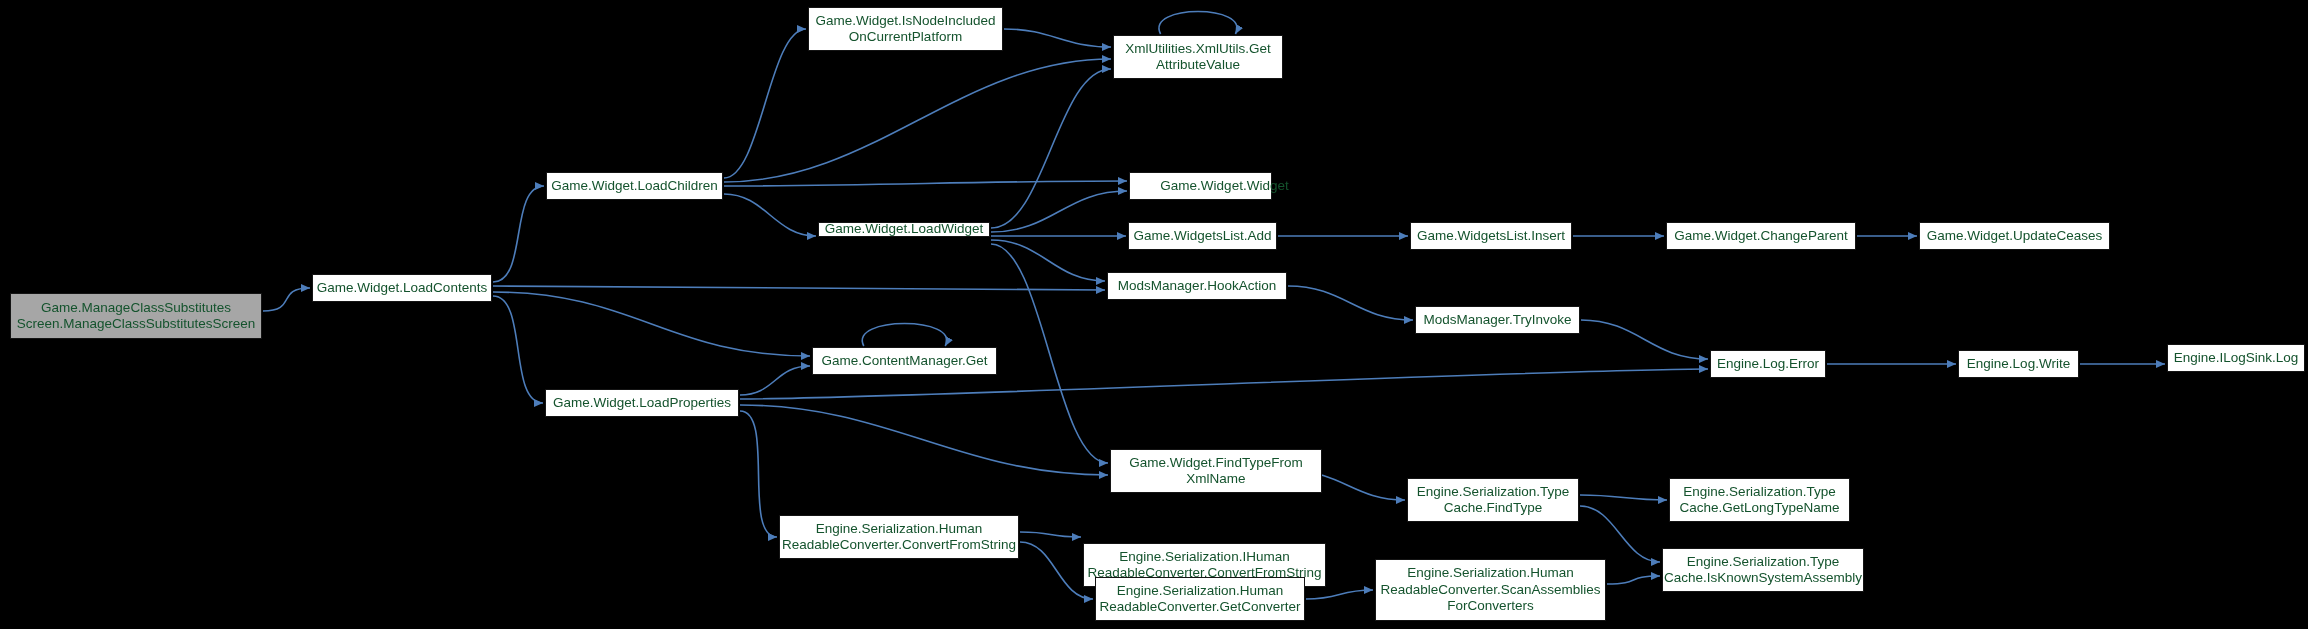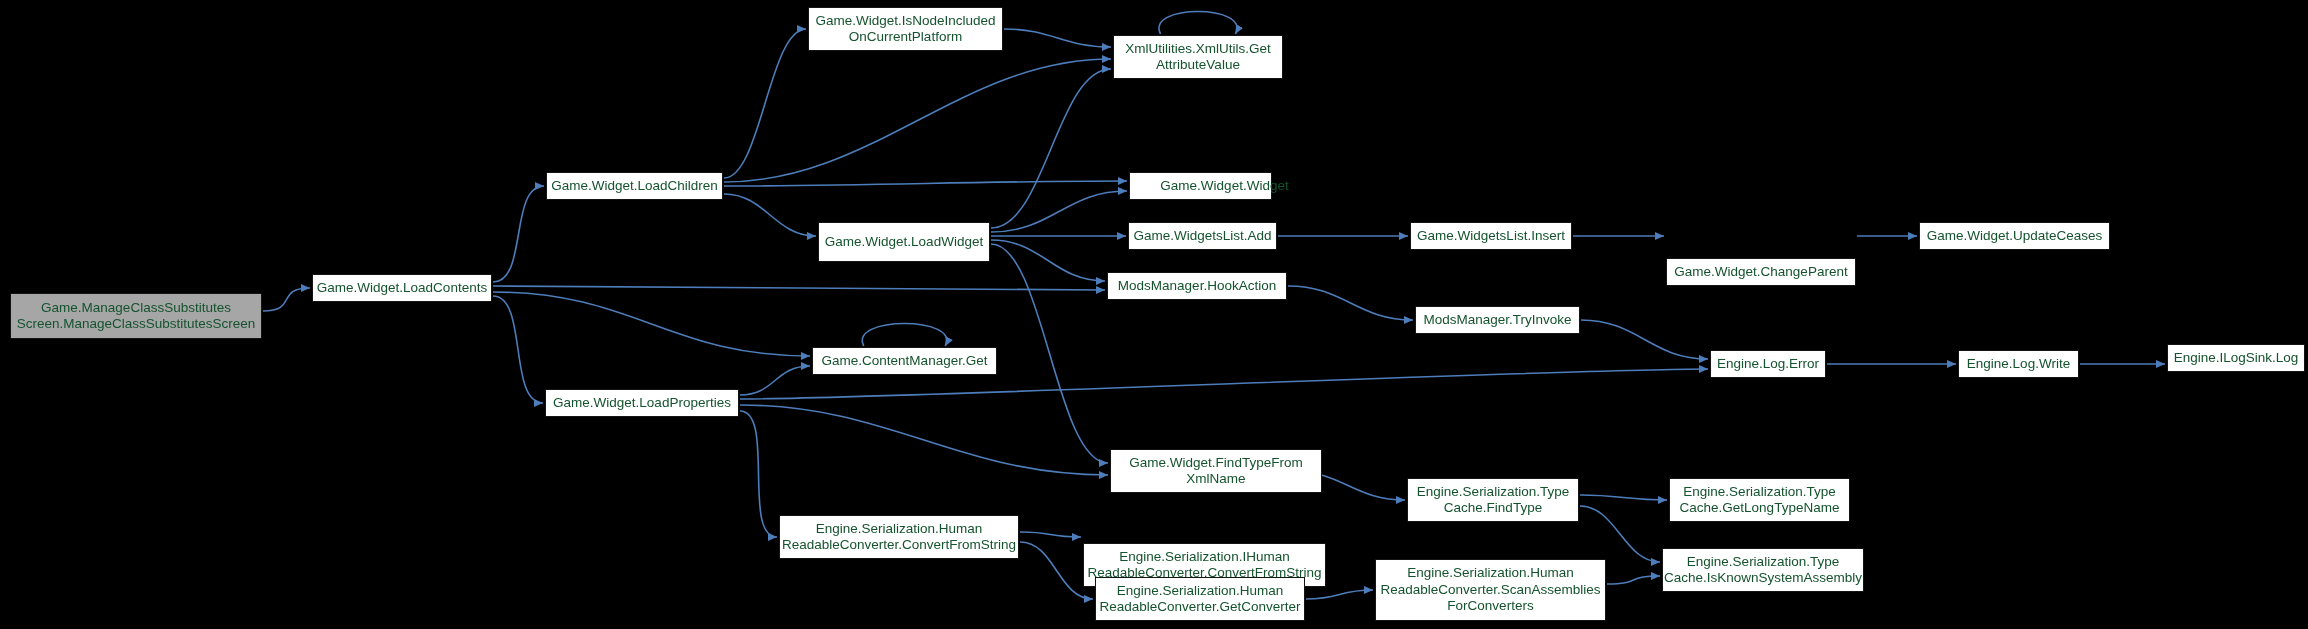--- a/index.html
+++ b/index.html
@@ -85,30 +85,30 @@
         <span class="nl">Game.Widget.IsNodeIncluded</span>
         <span class="nl">OnCurrentPlatform</span>
       </div>
       <div class="node" style="left: 1113px; top: 35px; width: 170px; height: 44px;">
         <span class="nl">XmlUtilities.XmlUtils.Get</span>
         <span class="nl">AttributeValue</span>
       </div>
       <div class="node" style="left: 1129px; top: 172px; width: 143px; height: 28px; padding-left: 48px;">
         <span class="nl">Game.Widget.Widget</span>
       </div>
-      <div class="node" style="left: 818px; top: 222px; width: 172px; height: 40px;">
+      <div class="node" style="left: 818px; top: 222px; width: 172px; height: 15px;">
         <span class="nl">Game.Widget.LoadWidget</span>
       </div>
       <div class="node" style="left: 1128px; top: 222px; width: 149px; height: 28px;">
         <span class="nl">Game.WidgetsList.Add</span>
       </div>
       <div class="node" style="left: 1410px; top: 222px; width: 162px; height: 28px;">
         <span class="nl">Game.WidgetsList.Insert</span>
       </div>
-      <div class="node" style="left: 1666px; top: 222px; width: 190px; height: 28px; margin-top: 36px;">
+      <div class="node" style="left: 1666px; top: 222px; width: 190px; height: 28px;">
         <span class="nl">Game.Widget.ChangeParent</span>
       </div>
       <div class="node" style="left: 1919px; top: 222px; width: 191px; height: 28px;">
         <span class="nl">Game.Widget.UpdateCeases</span>
       </div>
       <div class="node" style="left: 1107px; top: 272px; width: 180px; height: 28px; text-align: right;">
         <span class="nl">ModsManager.HookAction</span>
       </div>
       <div class="node" style="left: 1415px; top: 306px; width: 165px; height: 28px;">
         <span class="nl">ModsManager.TryInvoke</span>

